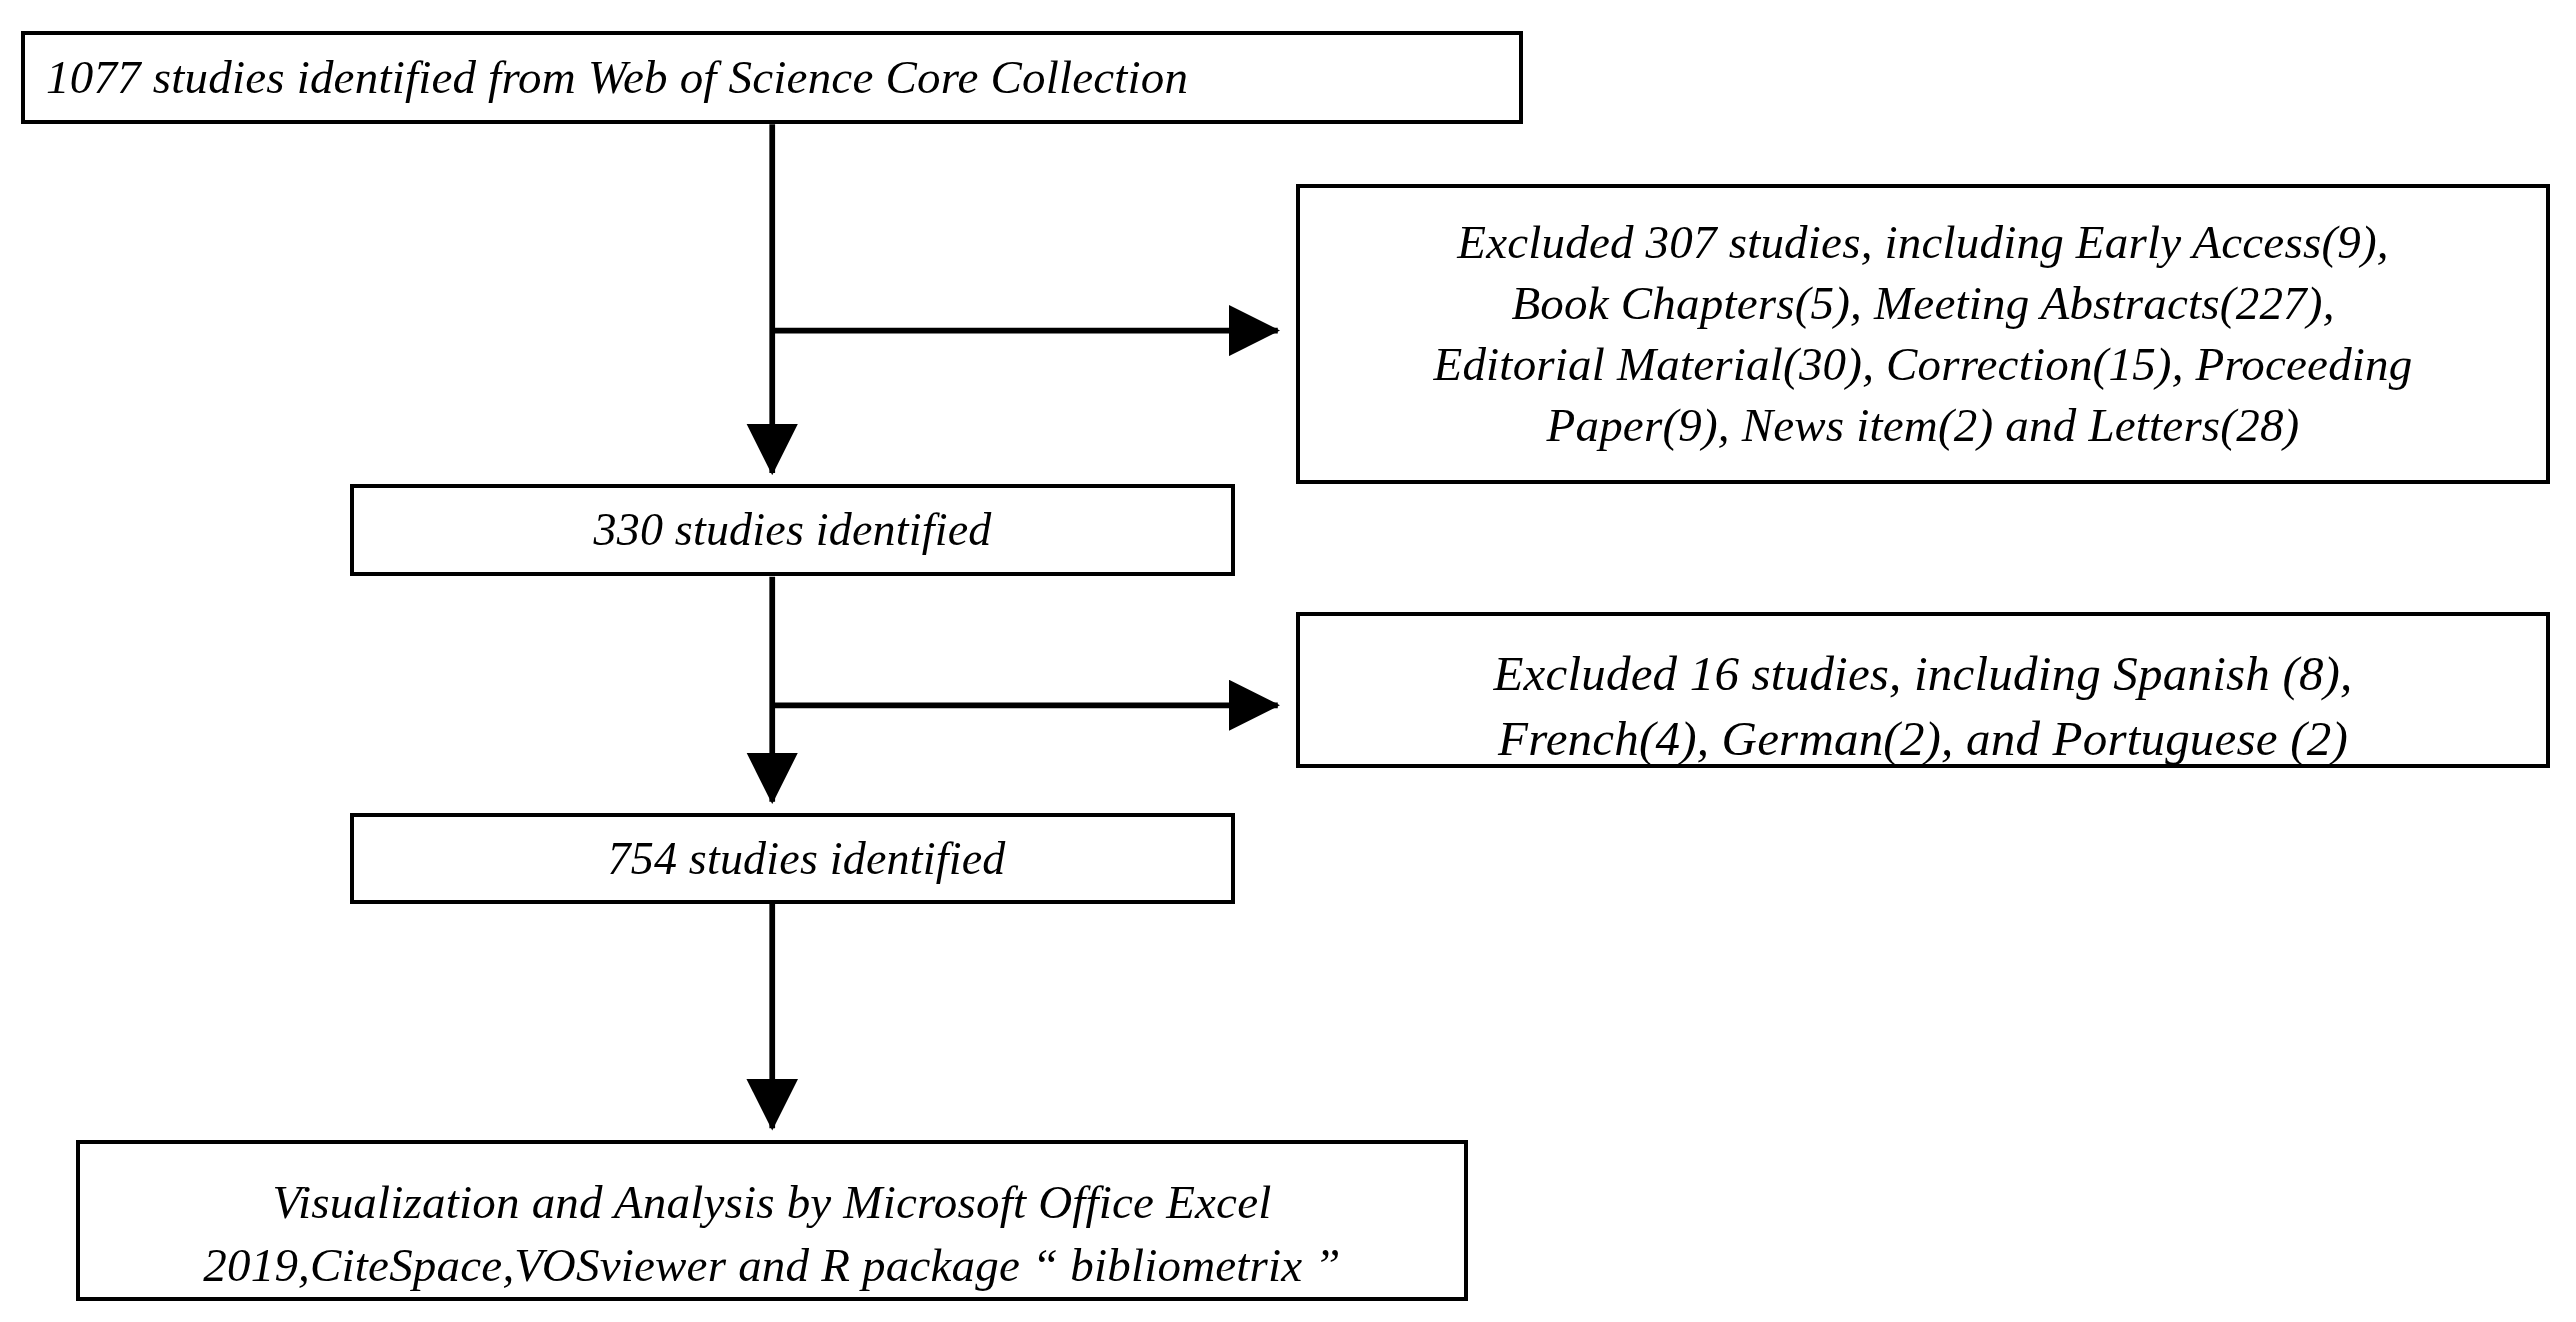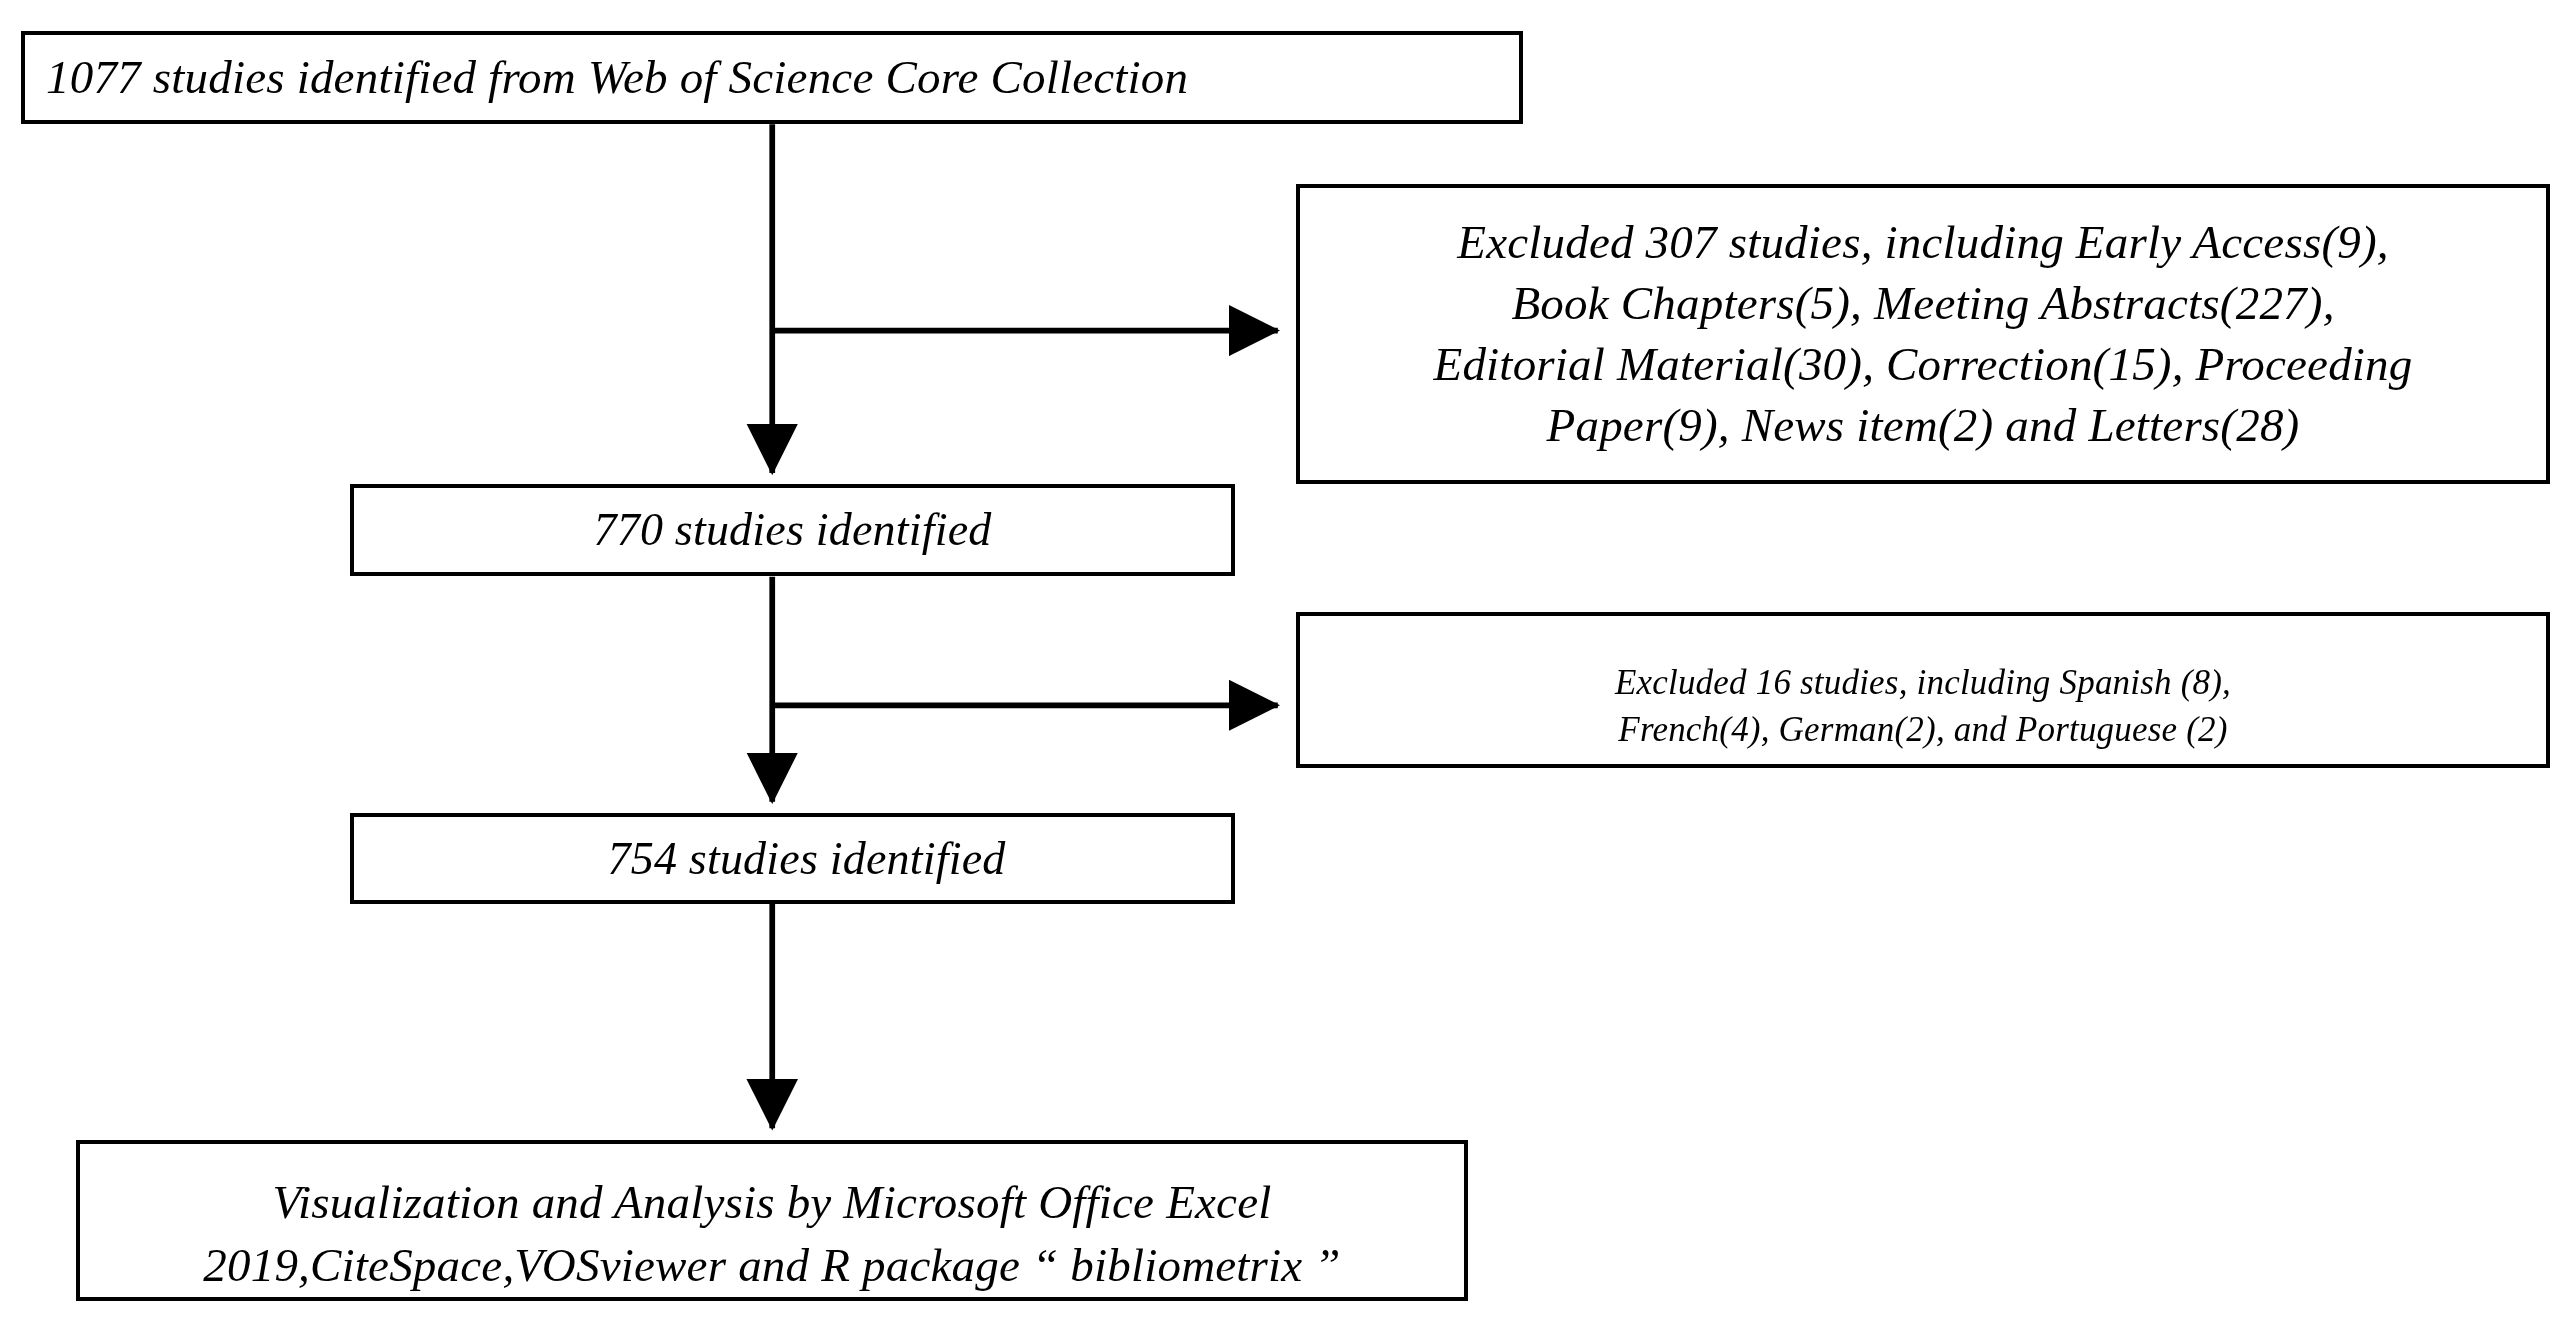--- a/index.html
+++ b/index.html
@@ -53,21 +53,21 @@
   
   #box-identified-initial { left: 21px;   top: 31px;   width: 1502px; height: 93px; }
   #box-excluded-types     { left: 1296px; top: 184px;  width: 1254px; height: 300px; }
   #box-identified-770     { left: 350px;  top: 484px;  width: 885px; height: 92px; }
   #box-excluded-languages { left: 1296px; top: 612px;  width: 1254px; height: 156px; }
   #box-identified-754     { left: 350px;  top: 813px;  width: 885px; height: 91px; padding-left: 28px; }
   #box-analysis-tools     { left: 76px;   top: 1140px; width: 1392px; height: 161px; align-items: flex-end; }
 
   #box-identified-initial .box-text { font-size: 47px; text-align: left; padding-left: 21px; }
   #box-excluded-types     .box-text { font-size: 47px; line-height: 1.30; }
-  #box-excluded-languages .box-text { font-size: 35px; line-height: 1.32; margin-top: 33px; }
+  #box-excluded-languages .box-text { font-size: 49px; line-height: 1.32; margin-top: 33px; }
   #box-analysis-tools     .box-text { font-size: 47px; line-height: 1.34; }
 </style>
 </head>
 <body>
 
 <div id="flowchart-root">
 
   <svg class="connector-layer" viewBox="0 0 3149 1617" preserveAspectRatio="none" aria-hidden="true">
     <defs>
       <marker id="arrowhead-right" markerWidth="9" markerHeight="9" refX="8.6" refY="4.5" orient="auto" markerUnits="strokeWidth">
@@ -92,21 +92,21 @@
   </div>
 
   <div class="flow-box" id="box-excluded-types">
     <span class="box-text">Excluded 307 studies, including Early Access(9),
 Book Chapters(5),  Meeting Abstracts(227),
 Editorial Material(30), Correction(15), Proceeding
 Paper(9), News item(2) and Letters(28)</span>
   </div>
 
   <div class="flow-box" id="box-identified-770">
-    <span class="box-text">770 studies identified</span>
+    <span class="box-text">330 studies identified</span>
   </div>
 
   <div class="flow-box" id="box-excluded-languages">
     <span class="box-text">Excluded 16 studies, including Spanish (8),
 French(4), German(2), and Portuguese (2)</span>
   </div>
 
   <div class="flow-box" id="box-identified-754">
     <span class="box-text">754 studies identified</span>
   </div>

